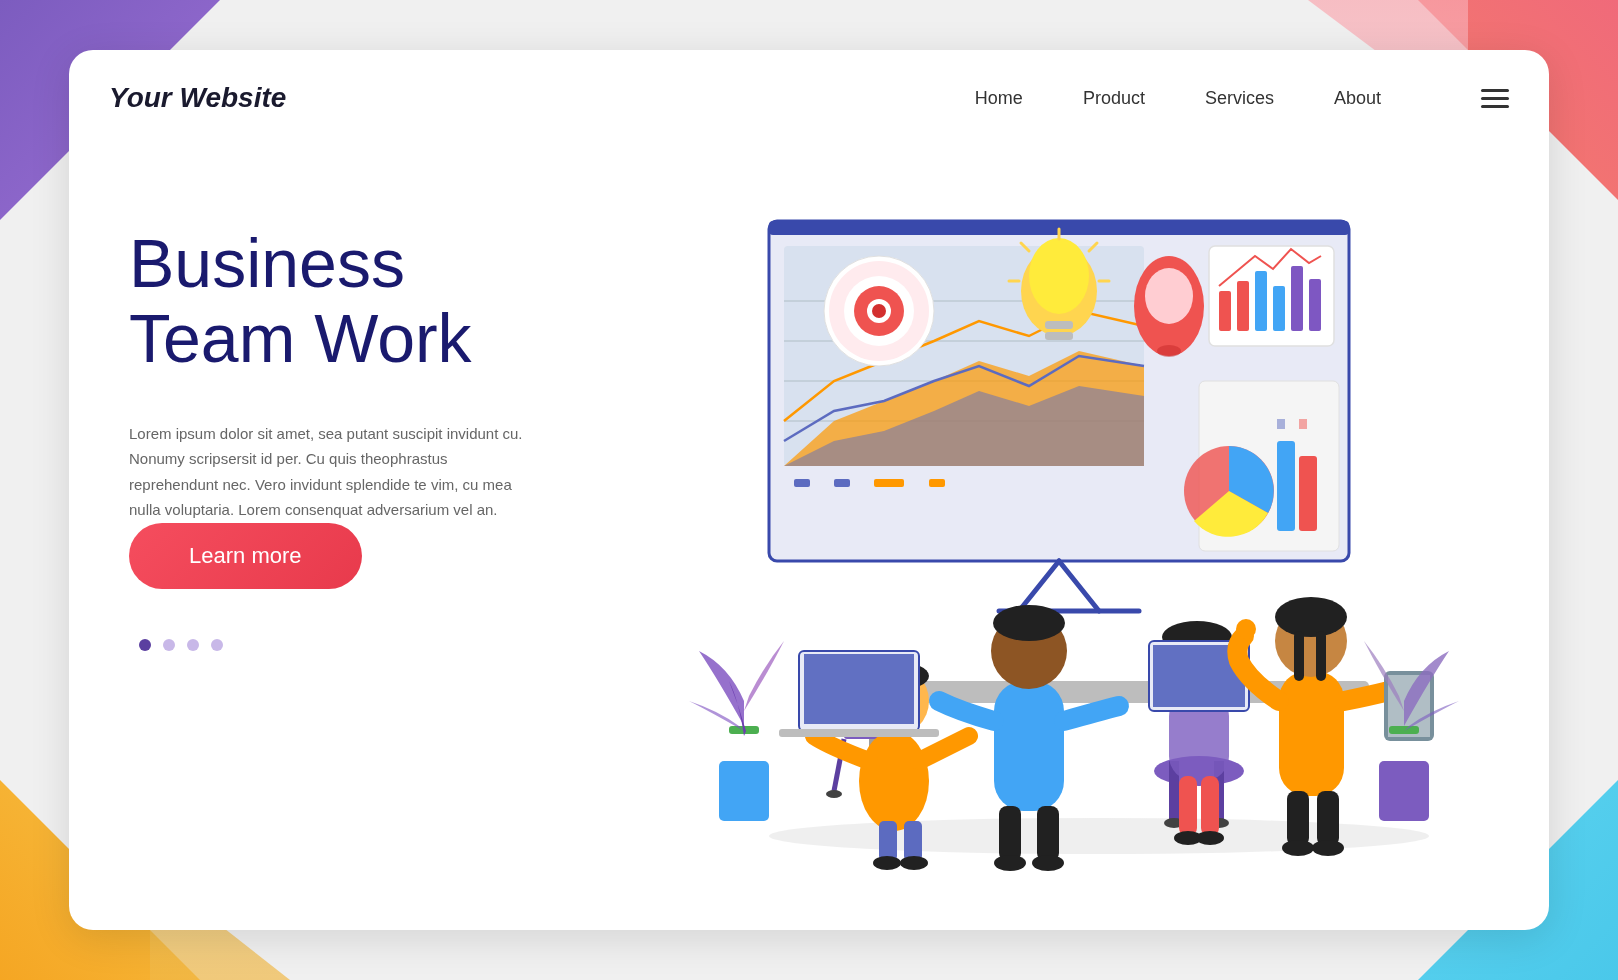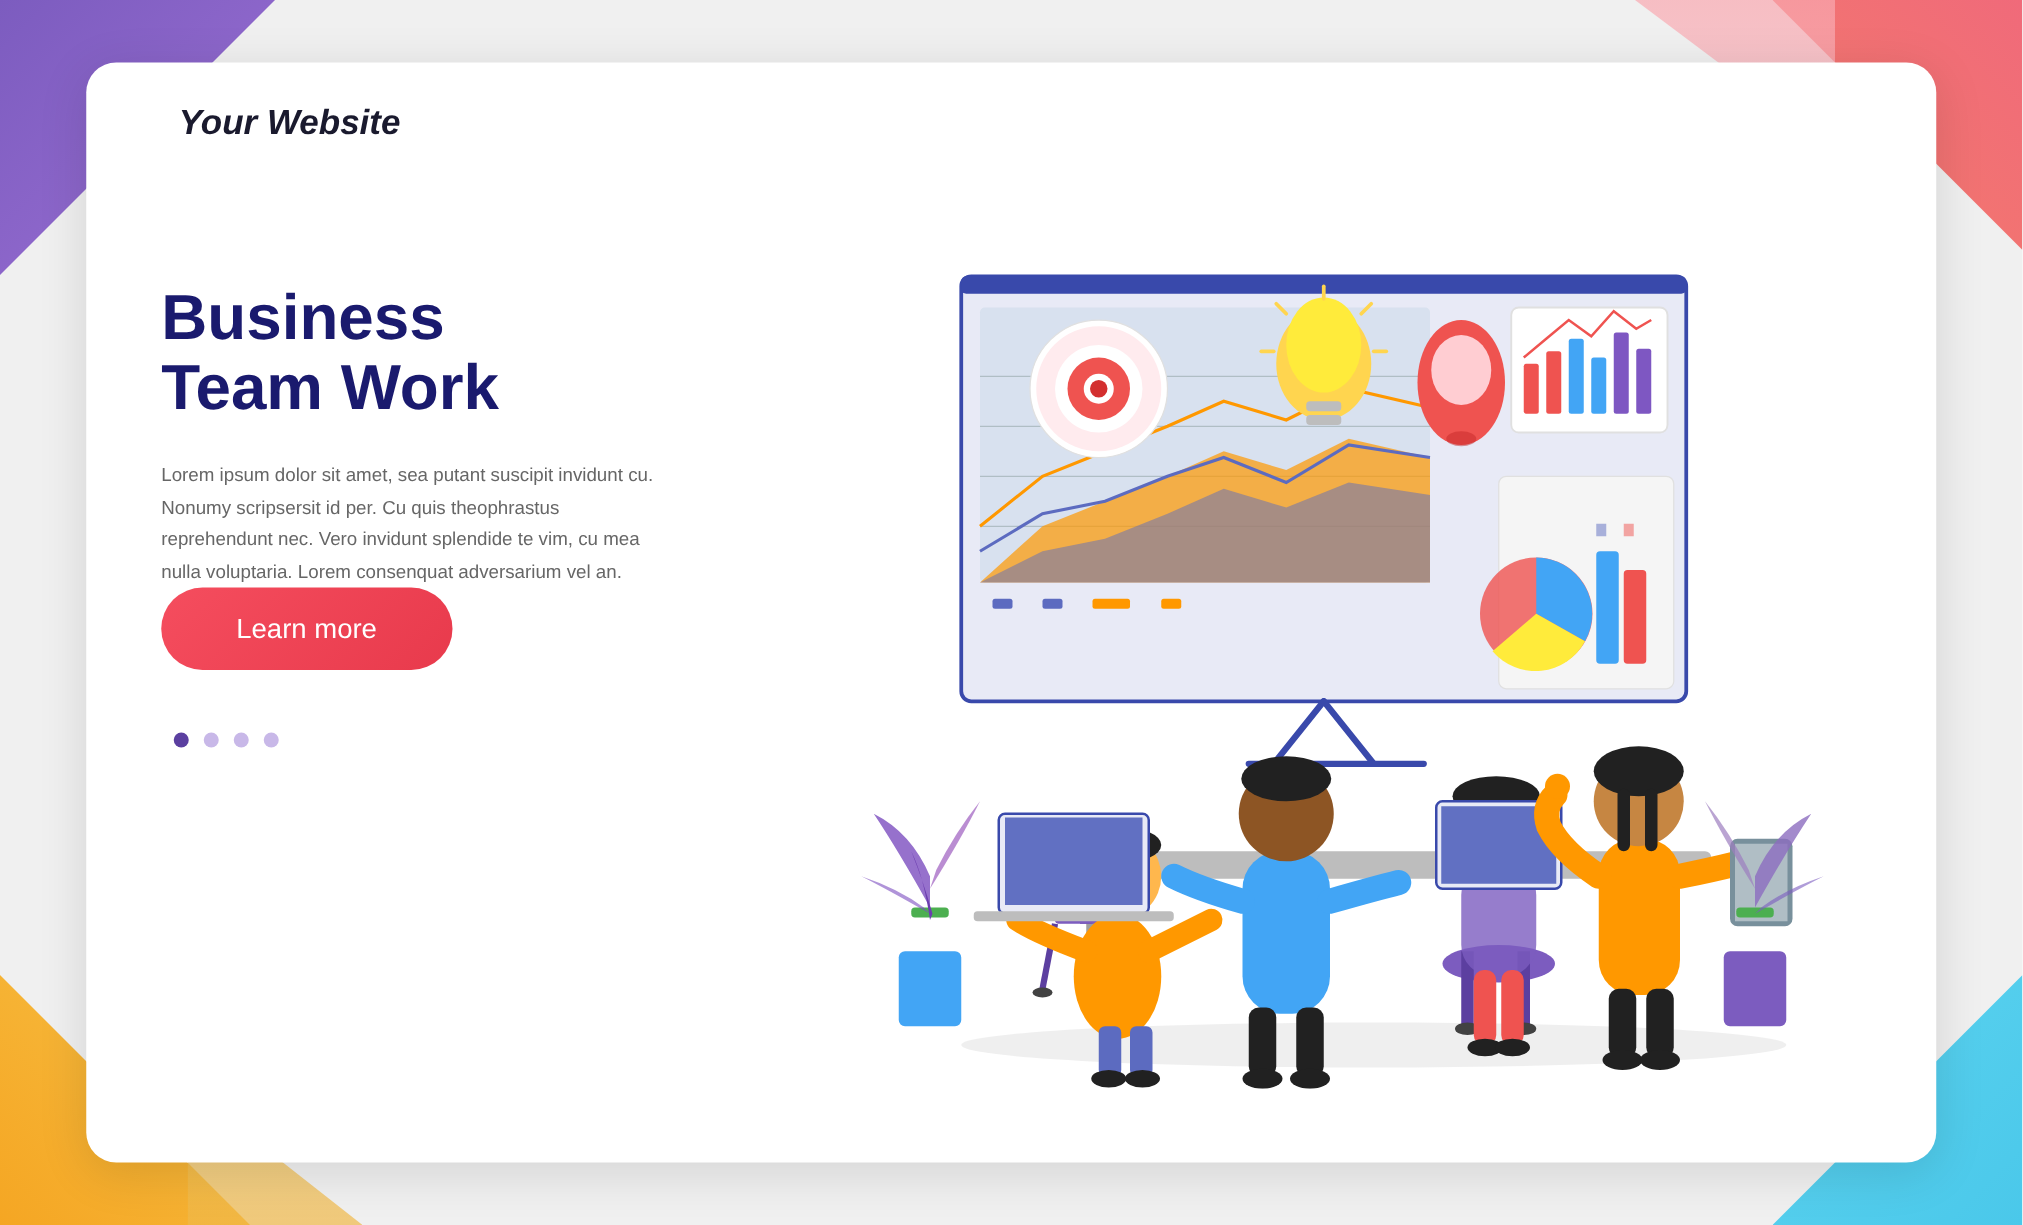--- a/index.html
+++ b/index.html
@@ -70,21 +70,21 @@
       position: relative;
       overflow: hidden;
       box-shadow: 0 8px 40px rgba(0,0,0,0.12);
       z-index: 10;
     }
 
     
     .header {
       display: flex;
       align-items: center;
-      padding: 32px 74px;
+      padding: 32px 40px;
       border-bottom: none;
     }
     .logo {
       font-size: 28px;
       font-weight: 800;
       color: #1a1a2e;
       font-style: italic;
       flex: 1;
     }
     .nav {
@@ -123,25 +123,25 @@
     }
 
     
     .left-panel {
       width: 480px;
       padding-top: 40px;
       flex-shrink: 0;
       z-index: 2;
     }
     .hero-title {
-      font-size: 51px;
-      font-weight: 700;
+      font-size: 68px;
+      font-weight: 400;
       color: #1a1a6e;
       line-height: 1.1;
-      margin-bottom: 30px;
+      margin-bottom: 45px;
     }
     .hero-description {
       font-size: 15px;
       color: #666;
       line-height: 1.7;
       max-width: 400px;
     }
     .learn-more-btn {
       background: linear-gradient(135deg, #f54d5e, #e83a4c);
       color: white;
@@ -197,20 +197,31 @@
 <div class="bg-corner-tr"></div>
 <div class="bg-corner-tr2"></div>
 <div class="bg-corner-bl"></div>
 <div class="bg-corner-bl2"></div>
 <div class="bg-corner-br"></div>
 
 <div class="card">
 
   <header class="header">
     <div class="logo">Your Website</div>
+    <nav class="nav">
+      <a class="nav-item">Home</a>
+      <a class="nav-item">Product</a>
+      <a class="nav-item">Services</a>
+      <a class="nav-item">About</a>
+      <div class="hamburger">
+        <span></span>
+        <span></span>
+        <span></span>
+      </div>
+    </nav>
   </header>
 
   <div class="content">
 
     <div class="left-panel">
       <h1 class="hero-title">
         <span>Business</span><br>
         <span>Team Work</span>
       </h1>
       <p class="hero-description">Lorem ipsum dolor sit amet, sea putant suscipit invidunt cu. Nonumy scripsersit id per. Cu quis theophrastus reprehendunt nec. Vero invidunt splendide te vim, cu mea nulla voluptaria. Lorem consenquat adversarium vel an.</p>

